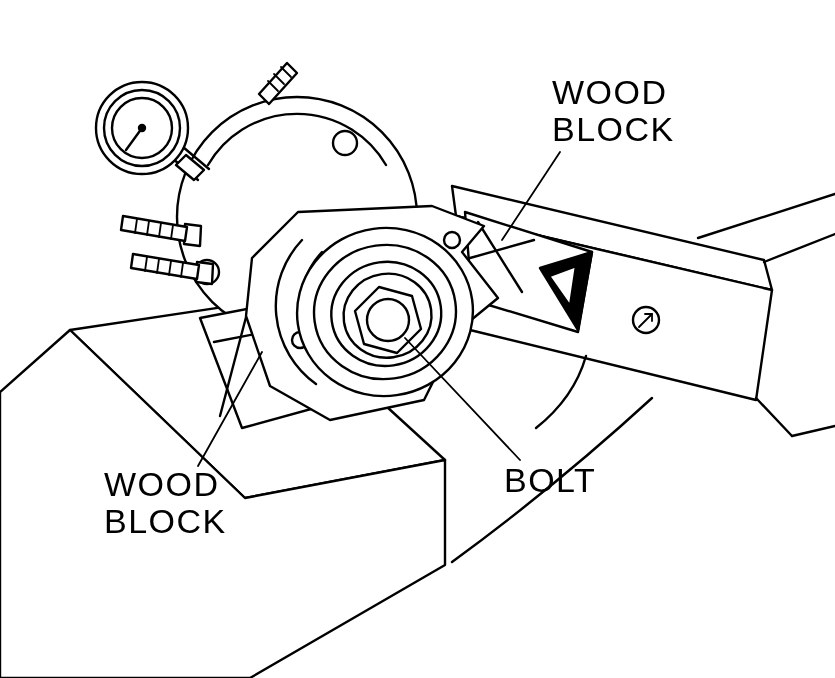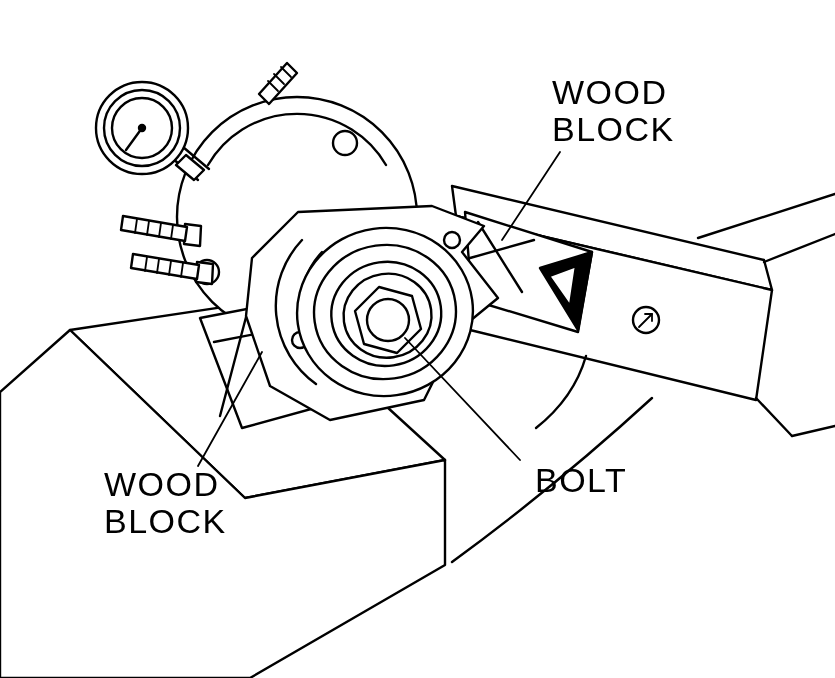--- a/index.html
+++ b/index.html
@@ -8,21 +8,21 @@
   .figure svg{position:absolute;left:0;top:0;}
   svg line, svg path, svg polyline{stroke:#000;stroke-width:2.4;fill:none;stroke-linecap:round;stroke-linejoin:round;}
   svg circle, svg ellipse, svg polygon{stroke:#000;stroke-width:2.4;fill:none;stroke-linejoin:round;}
   svg .face{fill:#ffffff;}
   svg .solid{fill:#000000;stroke:#000;}
   svg .thin{stroke-width:1.8;}
   .label{position:absolute;white-space:pre-line;font-size:34px;line-height:37px;
          letter-spacing:1.5px;font-weight:400;color:#000;}
   .label-wood-top{left:552px;top:74px;}
   .label-wood-bottom{left:104px;top:466px;}
-  .label-bolt{left:504px;top:462px;margin-left:31px;}
+  .label-bolt{left:504px;top:462px;}
   .figure-id{position:absolute;left:33px;top:580px;font-size:25px;letter-spacing:1px;}
 </style>
 </head>
 <body>
 
 <div class="figure">
 
   <svg width="835" height="678" viewBox="0 0 835 678">
 
     <g>

